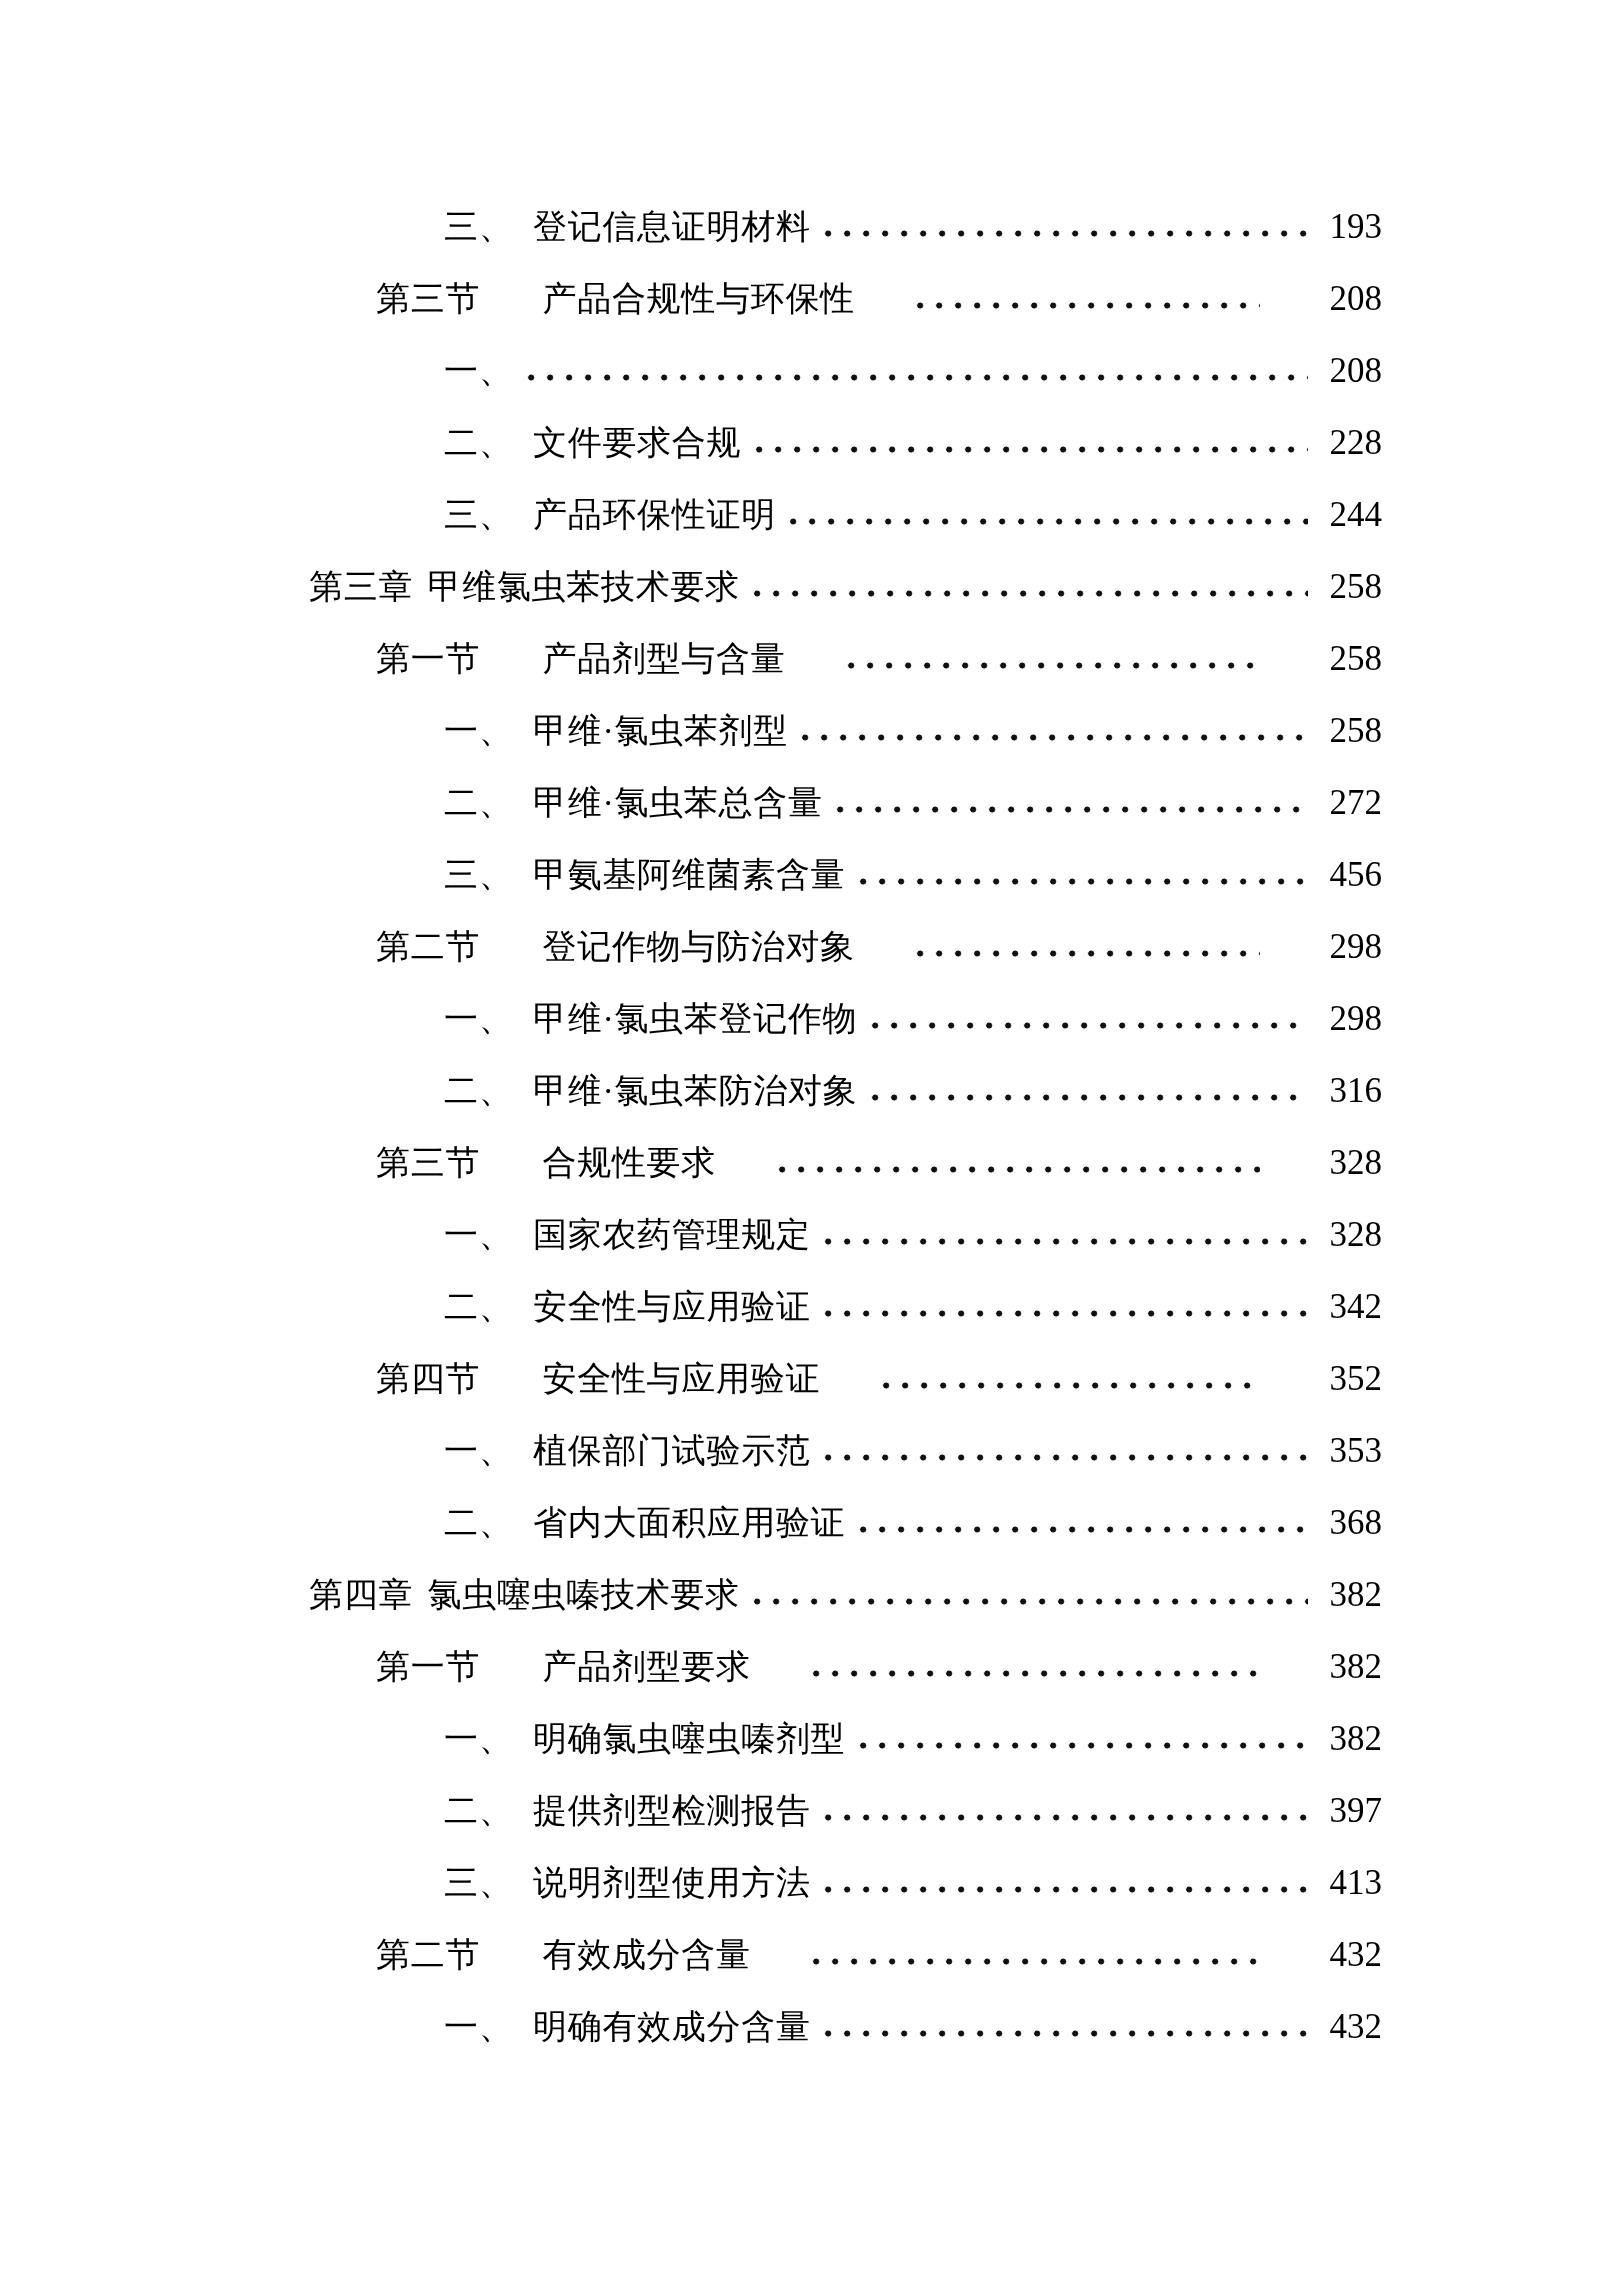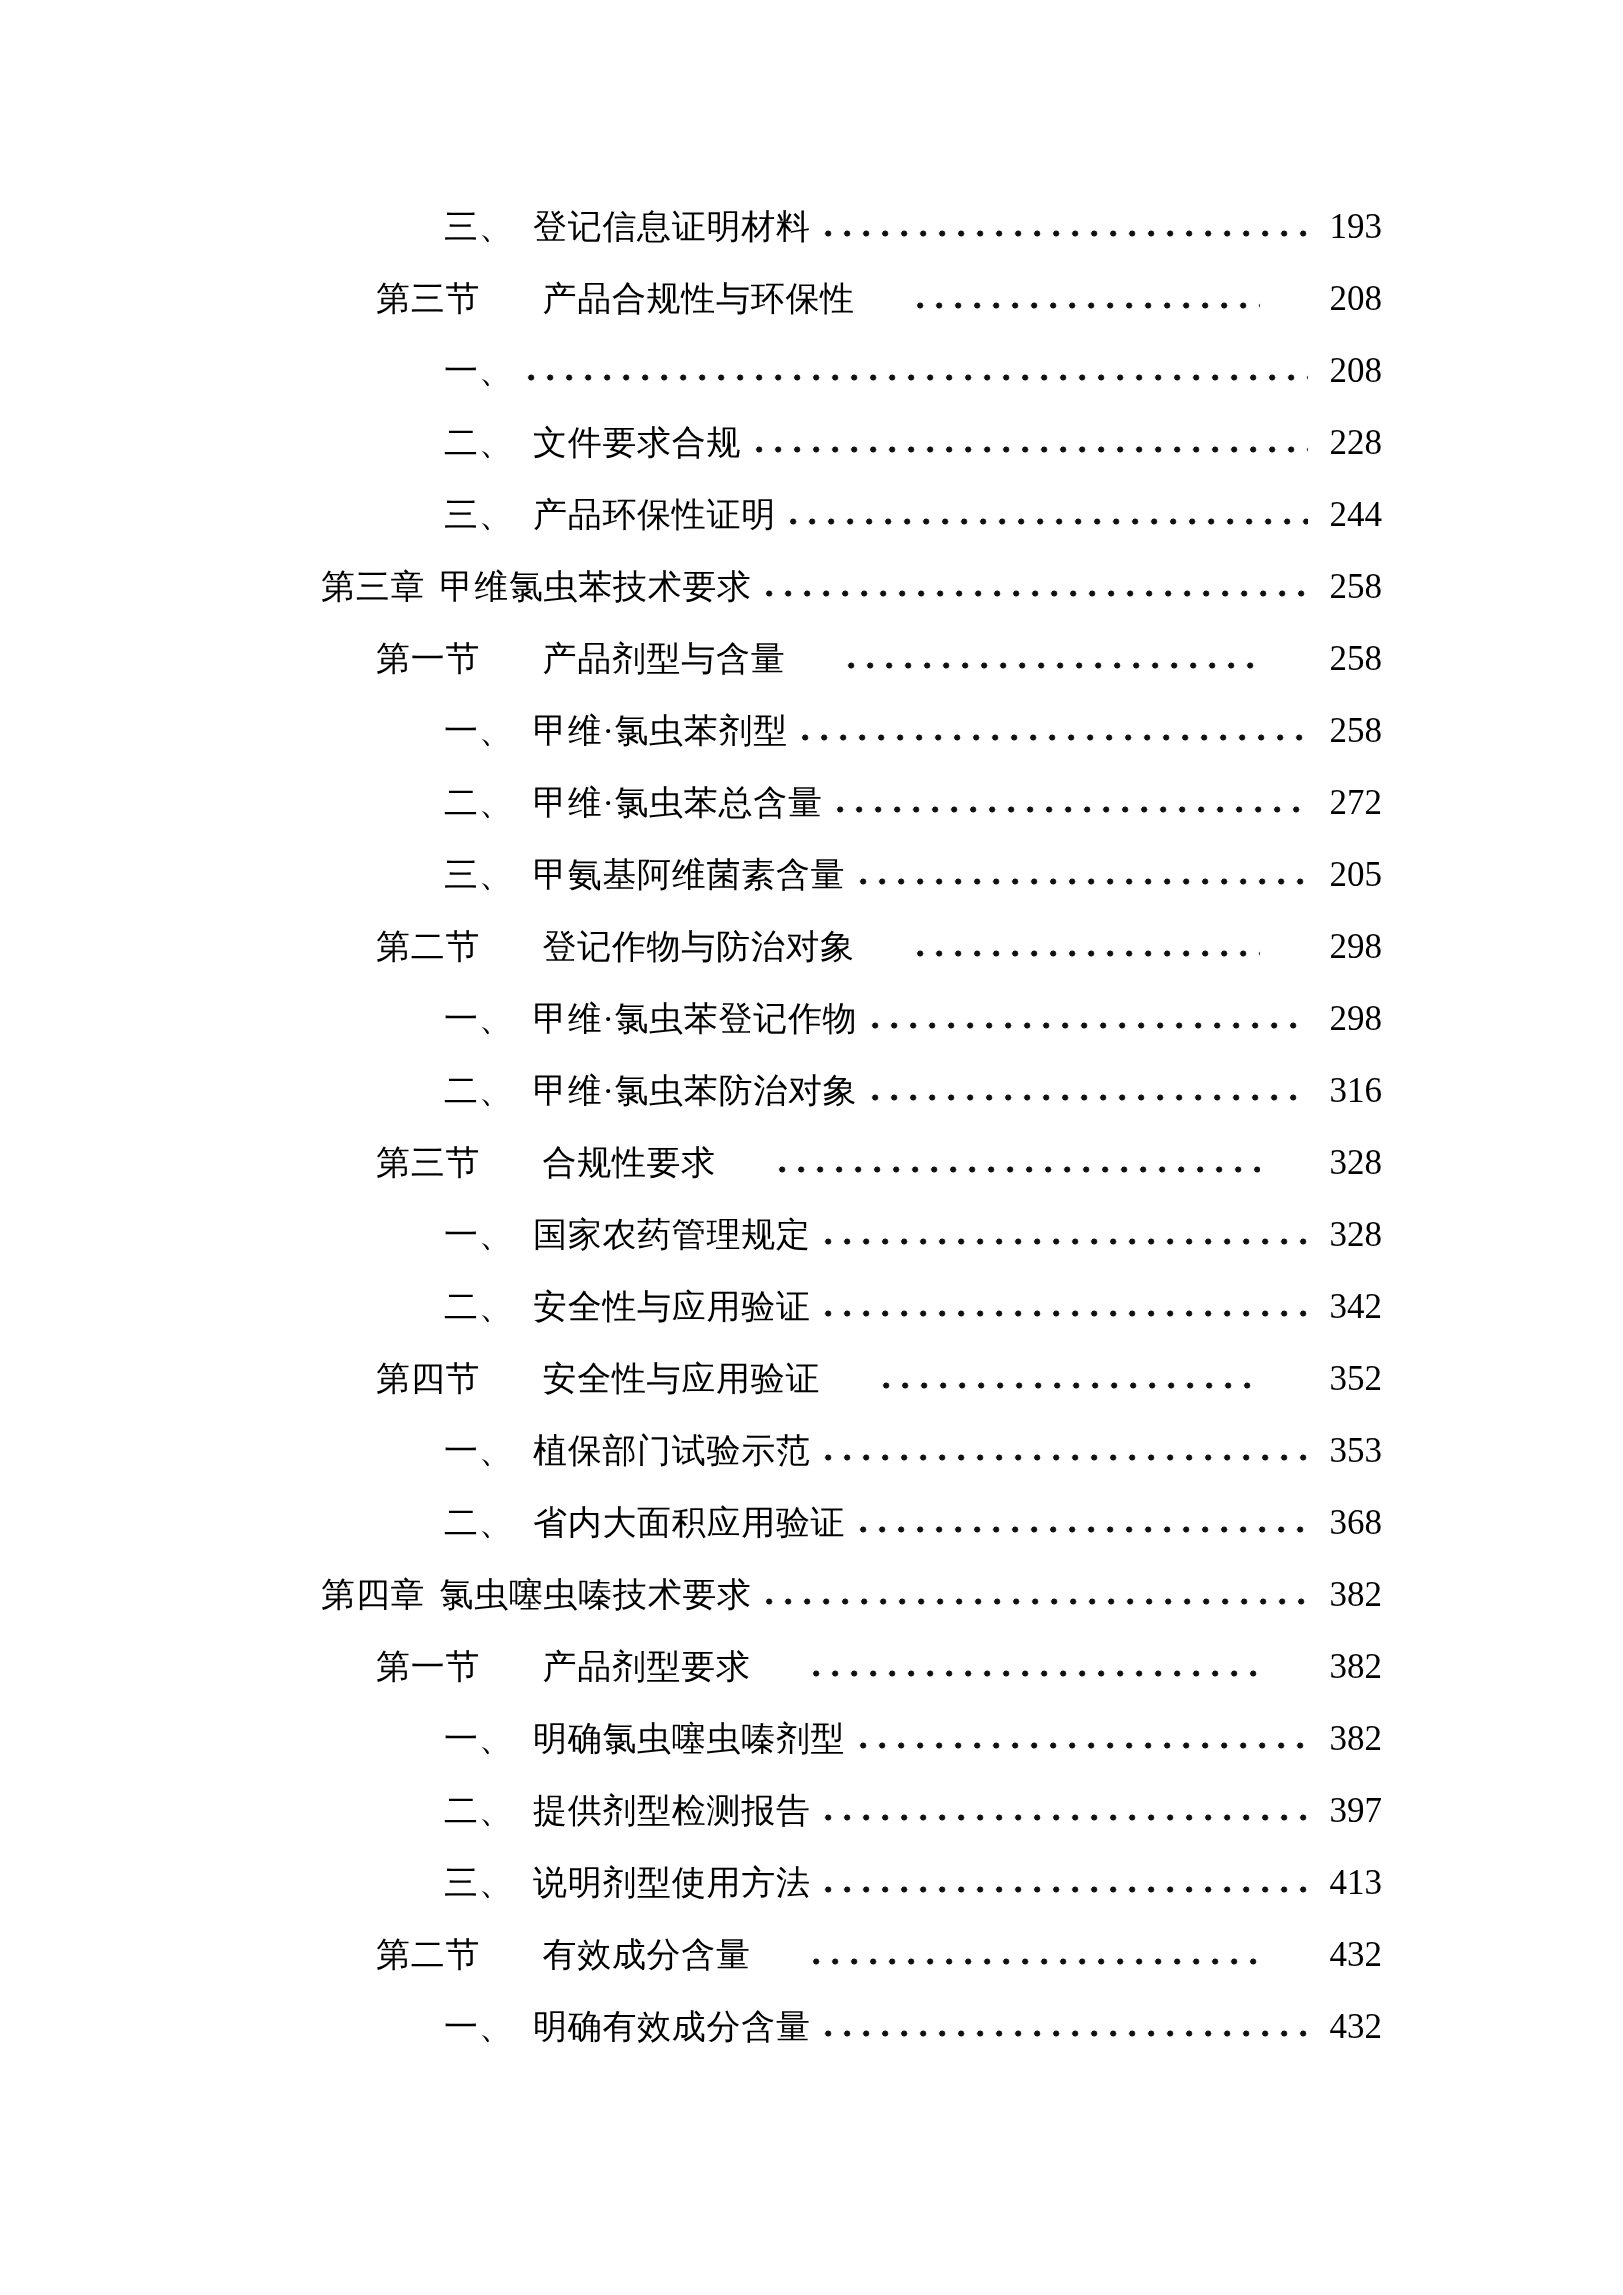--- a/index.html
+++ b/index.html
@@ -23,21 +23,21 @@
     width: 1382px;
   }
   .toc-row {
     display: flex;
     align-items: baseline;
     height: 72px;
     white-space: nowrap;
     font-size: 34px;
   }
   .toc-row > span { line-height: 72px; }
-  .lv-chapter { padding-left: 309px; margin-left: 12px; }
+  .lv-chapter { padding-left: 309px; }
   .lv-section { padding-left: 376px; gap: 48px; }
   .lv-item    { padding-left: 444px; }
   .entry-num { letter-spacing: 0.7px; }
   .lv-chapter .entry-title,
   .lv-section .entry-title { margin-left: 14.4px; }
   .lv-item .entry-title    { margin-left: 19.6px; font-family: Liberation Serif, serif; }
   .entry-title { letter-spacing: 0.7px; }
   .dot-leader {
     flex: 1 1 auto;
     min-width: 33px;
@@ -108,21 +108,21 @@
     <div class="toc-row lv-item">
       <span class="entry-num">二、</span>
       <span class="entry-title">甲维·氯虫苯总含量</span>
       <div class="dot-leader"></div>
       <span class="entry-page">272</span>
     </div>
     <div class="toc-row lv-item">
       <span class="entry-num">三、</span>
       <span class="entry-title">甲氨基阿维菌素含量</span>
       <div class="dot-leader"></div>
-      <span class="entry-page">205</span>
+      <span class="entry-page">456</span>
     </div>
     <div class="toc-row lv-section">
       <span class="entry-num">第二节</span>
       <span class="entry-title">登记作物与防治对象</span>
       <div class="dot-leader"></div>
       <span class="entry-page">298</span>
     </div>
     <div class="toc-row lv-item">
       <span class="entry-num">一、</span>
       <span class="entry-title">甲维·氯虫苯登记作物</span>

